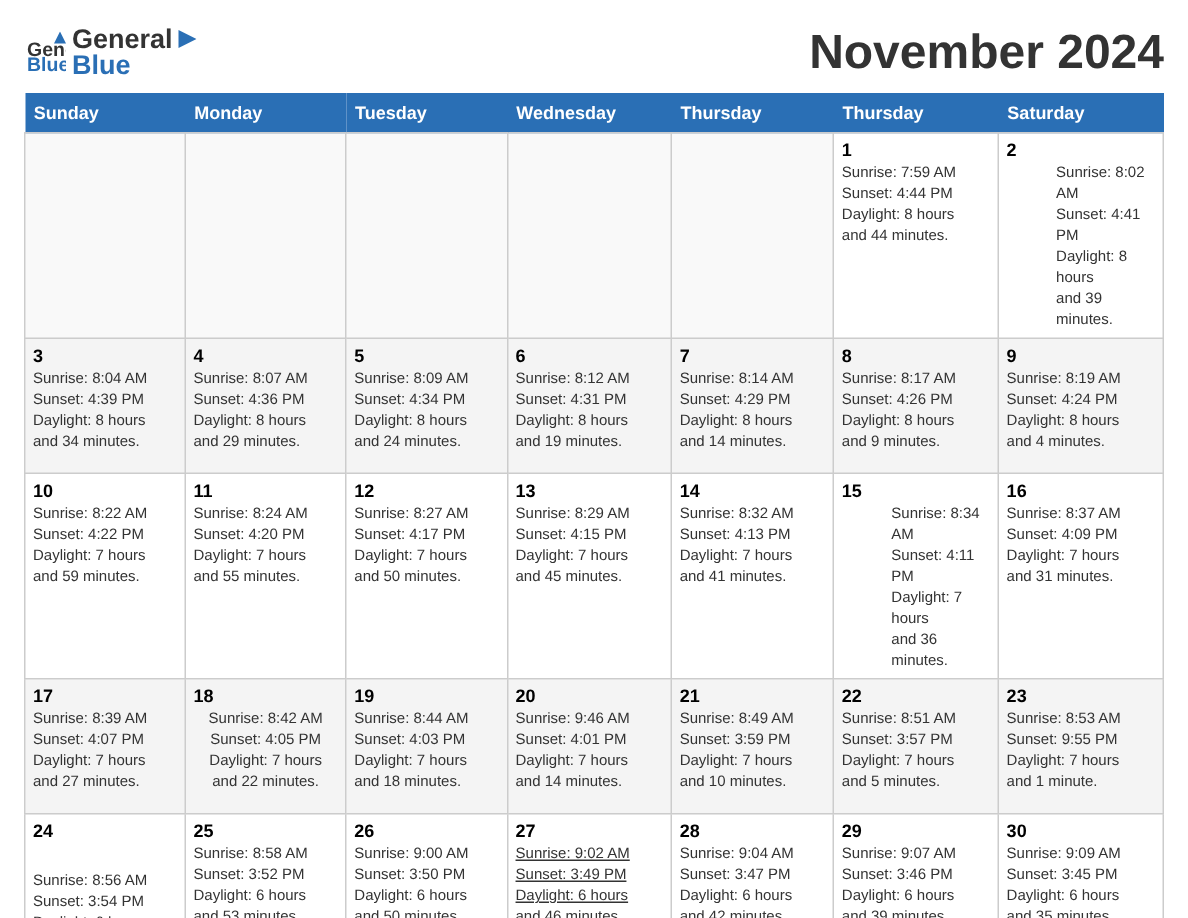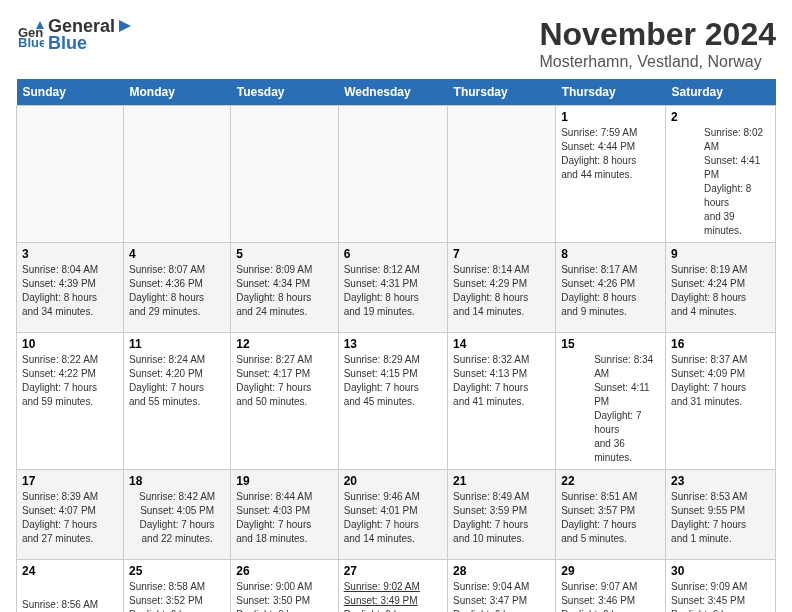--- a/index.html
+++ b/index.html
@@ -93,21 +93,20 @@
         <span style="font-size:18px;font-weight:bold;color:#333;">General</span>
         <svg width="16" height="16" viewBox="0 0 16 16" style="margin-top:2px;">
           <polygon points="4,14 16,8 4,2" fill="#2a6fb5"></polygon>
         </svg>
       </div>
       <div style="font-size:18px;font-weight:bold;color:#2a6fb5;margin-top:-4px;">Blue</div>
     </div>
   </div>
   <div class="title-area">
     <div class="main-title">November 2024</div>
-    <div class="subtitle">Mosterhamn, Vestland, Norway</div>
   </div>
 </div>
 
 <table>
   <thead>
     <tr>
     <th>Sunday</th>
         <th>Monday</th>
         <th>Tuesday</th>
         <th>Wednesday</th>

